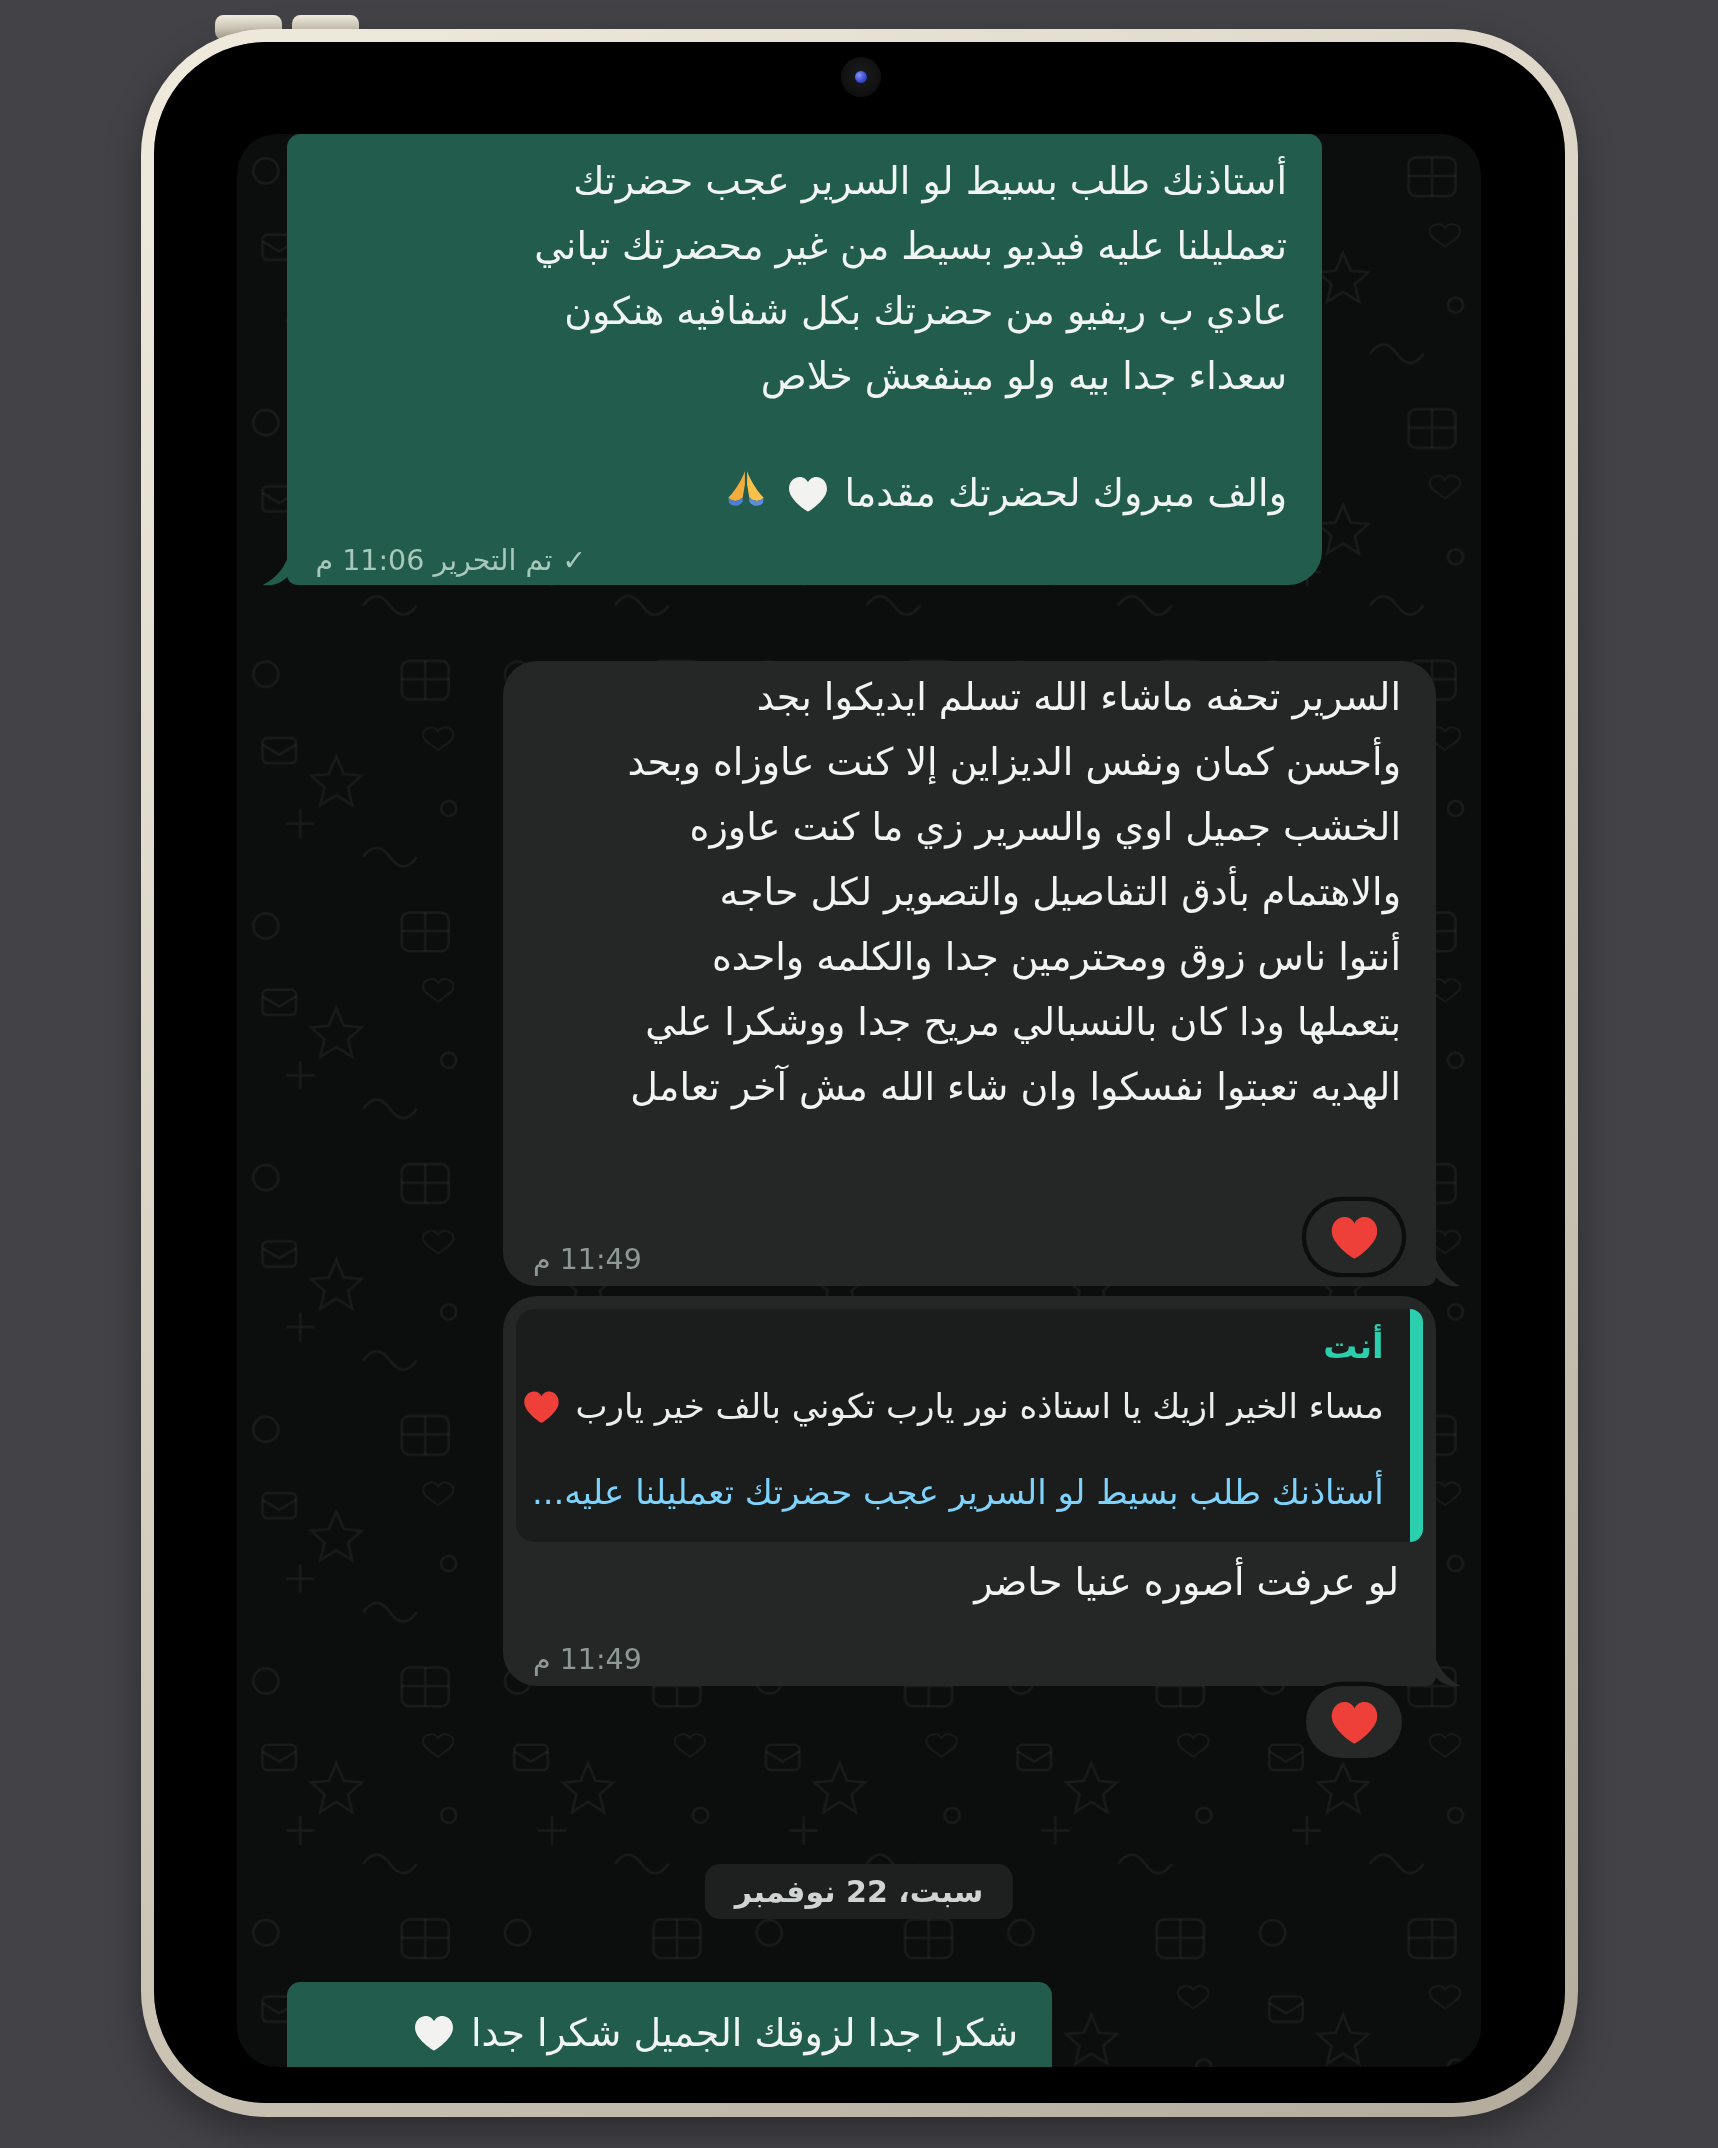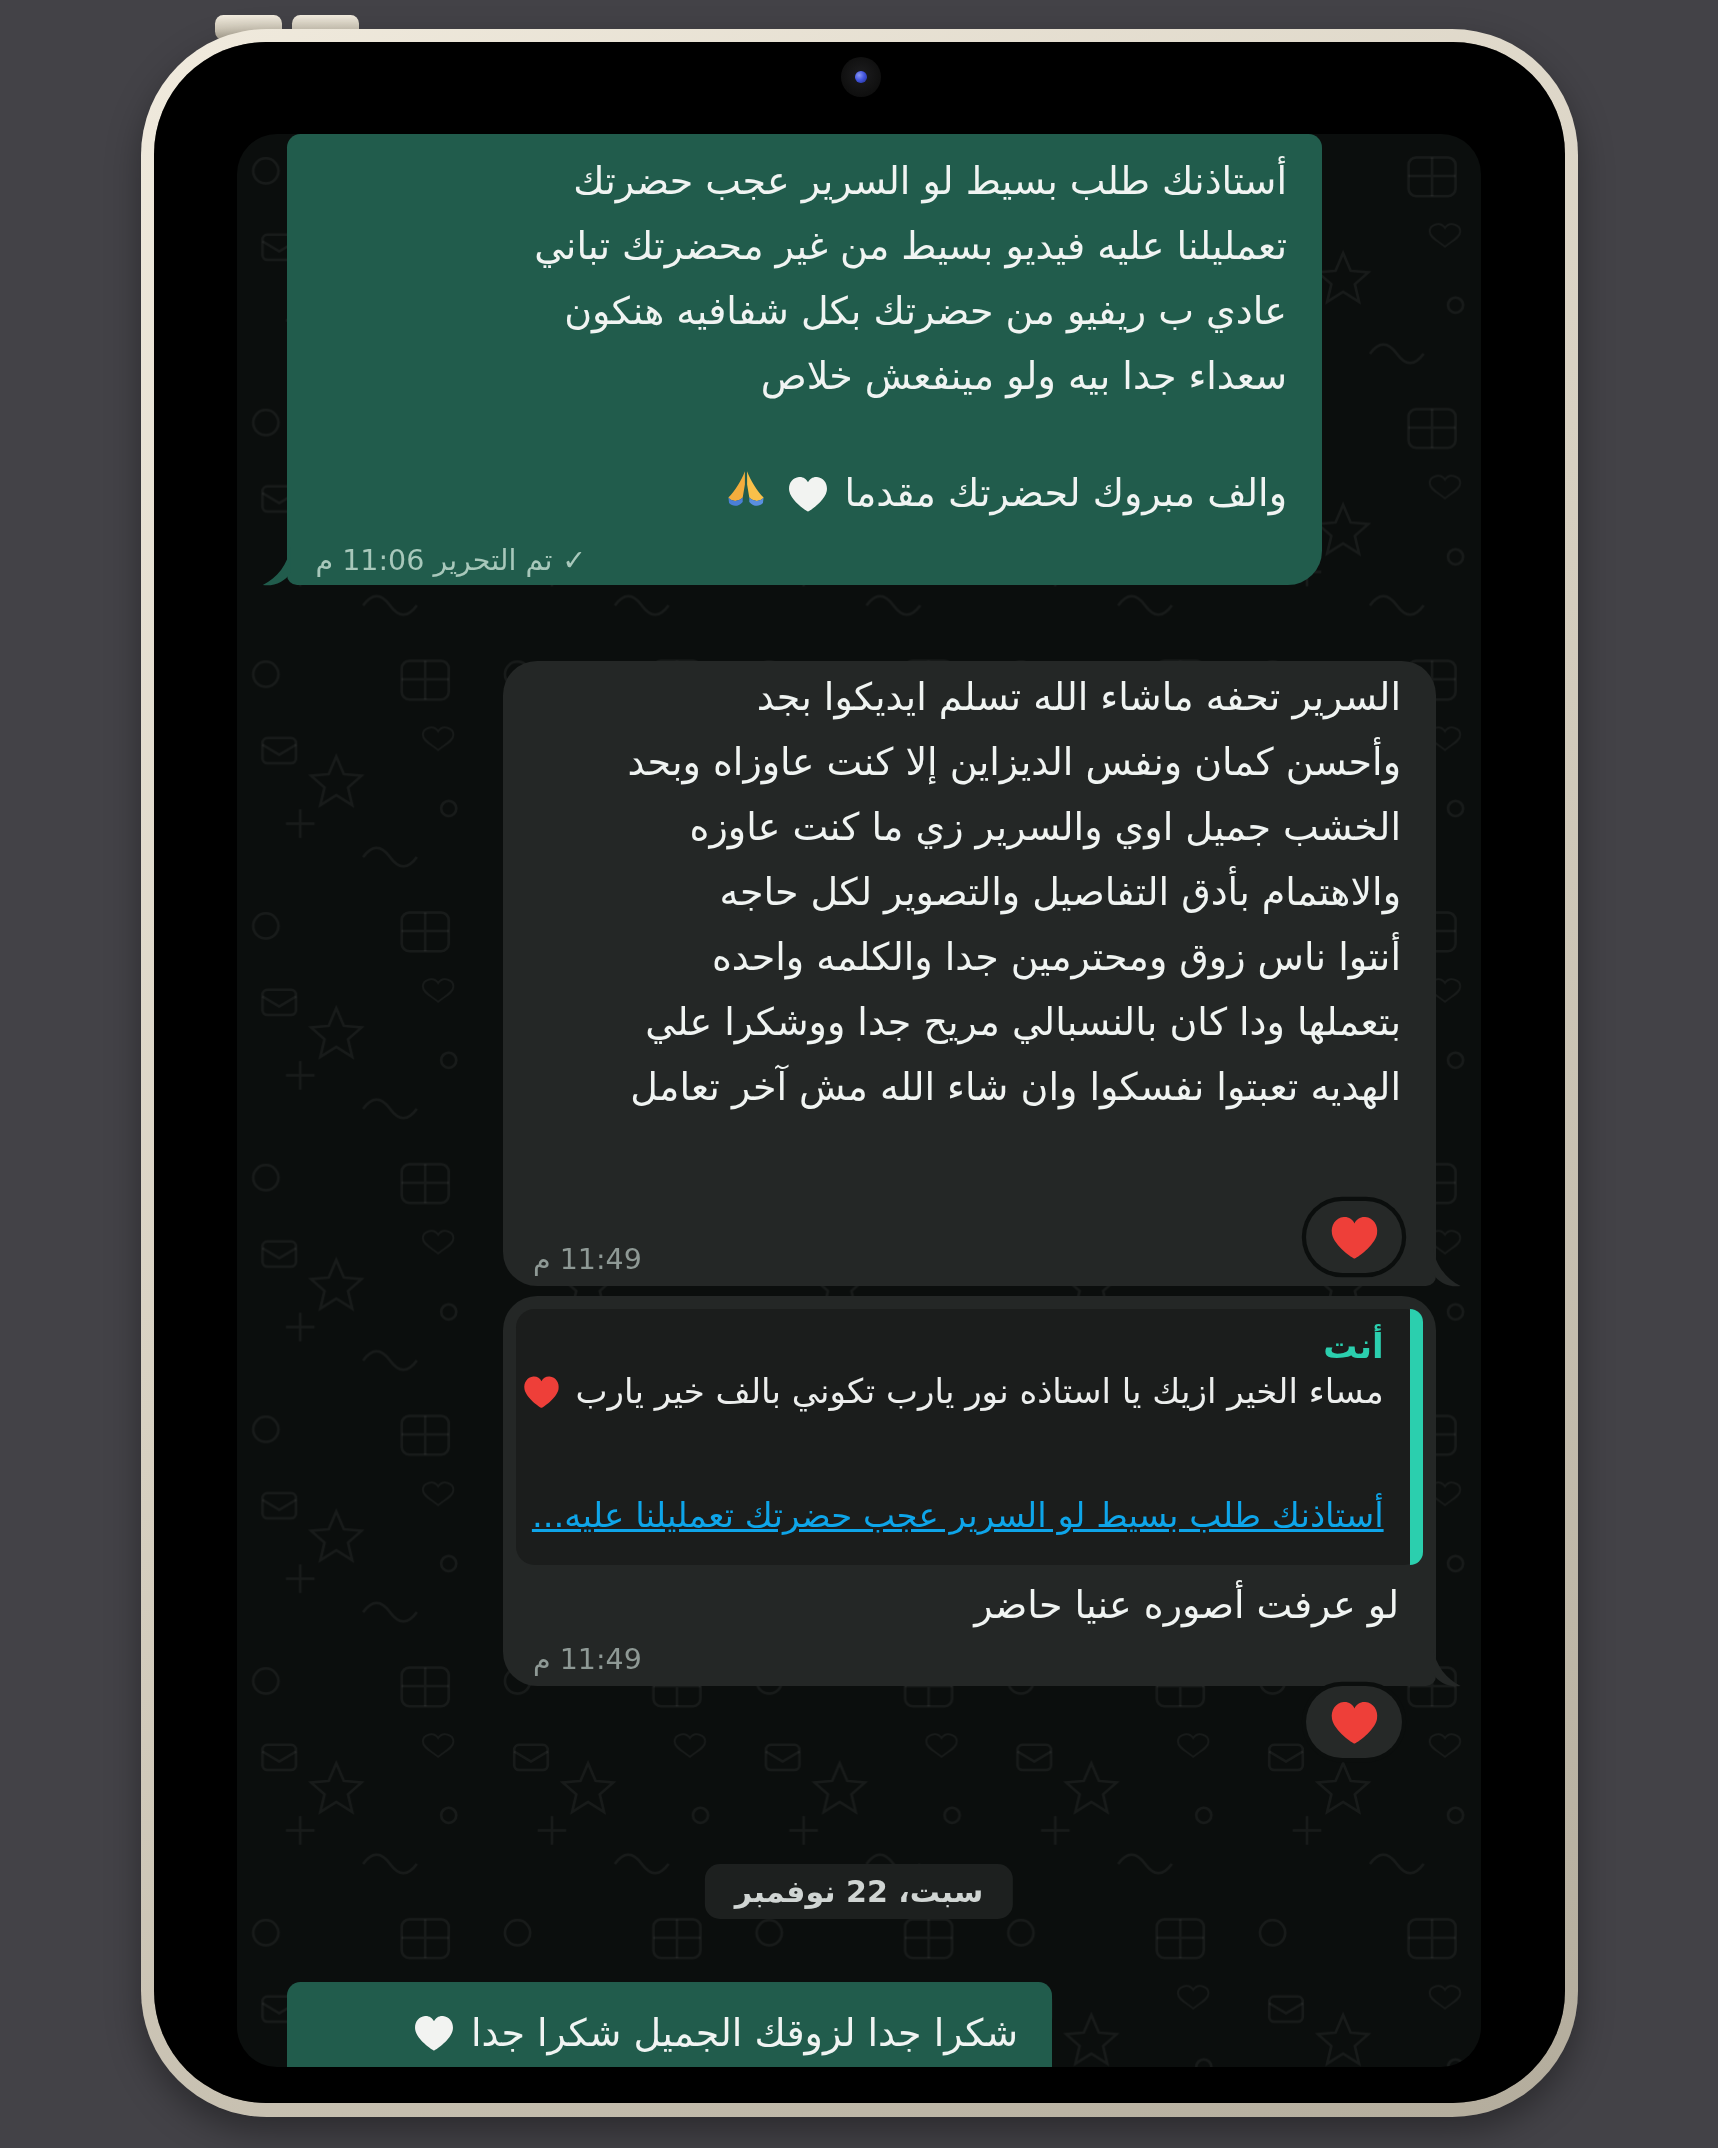--- a/index.html
+++ b/index.html
@@ -60,24 +60,24 @@
 
   .m2{left:266px;top:527px;width:933px;height:625px;border-radius:34px 34px 10px 34px;padding:4px 35px 0 35px;}
   .time-stamp{position:absolute;left:30px;bottom:10px;font-size:28.5px;color:#8e9995;}
 
   .m3{left:266px;top:1162px;width:933px;height:390px;border-radius:34px 34px 10px 34px;padding:0;}
   .quote{
     position:relative;margin:13.4px 13.4px 0 13.4px;background:#1b1d1c;border-radius:18.5px;
     padding:17px 39px 25px 28.5px;box-sizing:border-box;
   }
   .quote .bar{position:absolute;right:0;top:0;bottom:0;width:12.6px;background:#2bcfae;border-radius:0 18.5px 18.5px 0;}
-  .q-author{color:#2bcfae;font-size:34px;font-weight:bold;text-align:right;}
+  .q-author{color:#2bcfae;font-size:34px;font-weight:bold;margin-bottom:15px;text-align:right;}
   .q-line{font-size:34px;line-height:50px;color:#eceeed;text-align:right;white-space:nowrap;}
   .q-line svg{vertical-align:-5.9px;margin:0 5px;}
-  .q-line2{margin-top:74px;color:#0ea5e9;text-decoration:underline;}
+  .q-line2{margin-top:36px;color:#7dd3fc;}
   .m3-text{margin:13.4px 37px 0 37px;font-size:38px;line-height:52px;text-align:right;color:#f0f4f2;}
 
   .reaction{
     position:absolute;width:96px;height:72px;border-radius:37px;background:#262928;
     box-shadow:0 0 0 4.2px #0b0e0d;display:flex;align-items:center;justify-content:center;
   }
   .r1{left:1069px;top:1067px;}
   .r2{left:1069px;top:1552px;}
 
   .date-chip{

